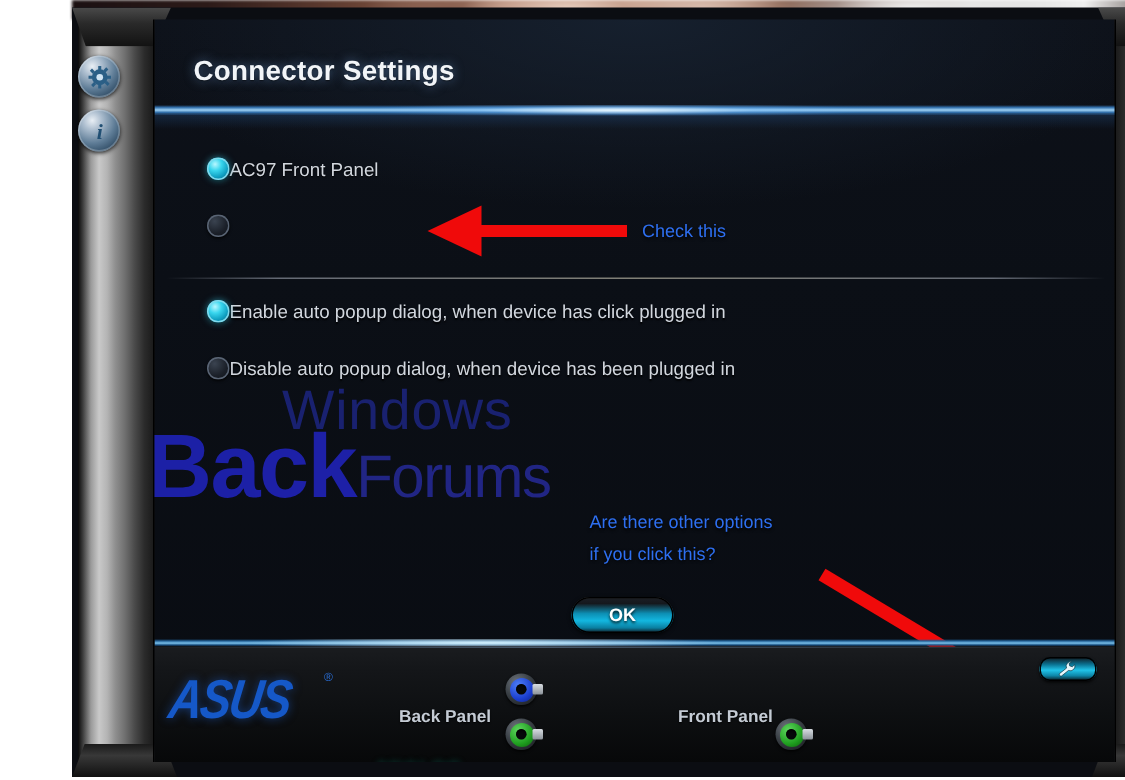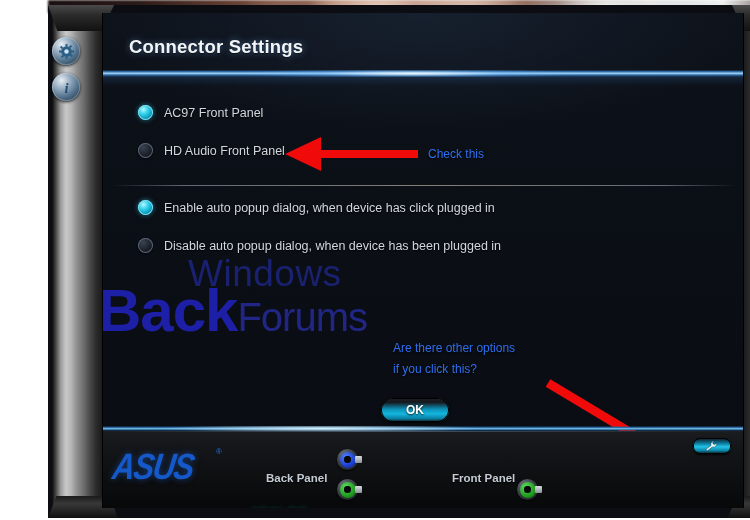--- a/index.html
+++ b/index.html
@@ -90,21 +90,21 @@
 
   
   .thin-divider {
     position:absolute; left:8px; top:172px; width:626px; height:1px;
     background:linear-gradient(90deg, rgba(110,115,125,0) 0%, rgba(130,136,148,.75) 12%,
       rgba(150,148,135,.85) 50%, rgba(130,136,148,.75) 88%, rgba(110,115,125,0) 100%);
   }
 
   
   .radio-row {
-    position:absolute; display:flex; align-items:center; gap:11px;
+    position:absolute; display:flex; align-items:center; 
     cursor:default;
   }
   .radio {
     width:15px; height:15px; border-radius:50%;
     background:radial-gradient(circle at 34% 30%, #3a4350 0%, #1b2029 55%, #0c1016 100%);
     box-shadow:inset 0 0 0 1px #596474, 0 1px 2px rgba(0,0,0,.8);
     flex:0 0 auto; position:relative;
   }
   .radio.on {
     background:radial-gradient(circle at 36% 30%, #b8f7ff 0%, #39d6ee 30%, #0e9ec0 62%, #05556e 100%);
@@ -247,21 +247,20 @@
       <div class="title">Connector Settings</div>
       <div class="glow-divider"></div>
 
       <div class="radio-row" style="left:35px; top:92px;">
         <div class="radio on"></div>
         <div class="radio-label">AC97 Front Panel</div>
       </div>
 
       <div class="radio-row" style="left:35px; top:130px;">
         <div class="radio"></div>
-        <div class="radio-label">HD Audio Front Panel</div>
       </div>
 
       <div class="thin-divider"></div>
 
       <div class="radio-row" style="left:35px; top:187px;">
         <div class="radio on"></div>
         <div class="radio-label">Enable auto popup dialog, when device has click plugged in</div>
       </div>
 
       <div class="radio-row" style="left:35px; top:225px;">

